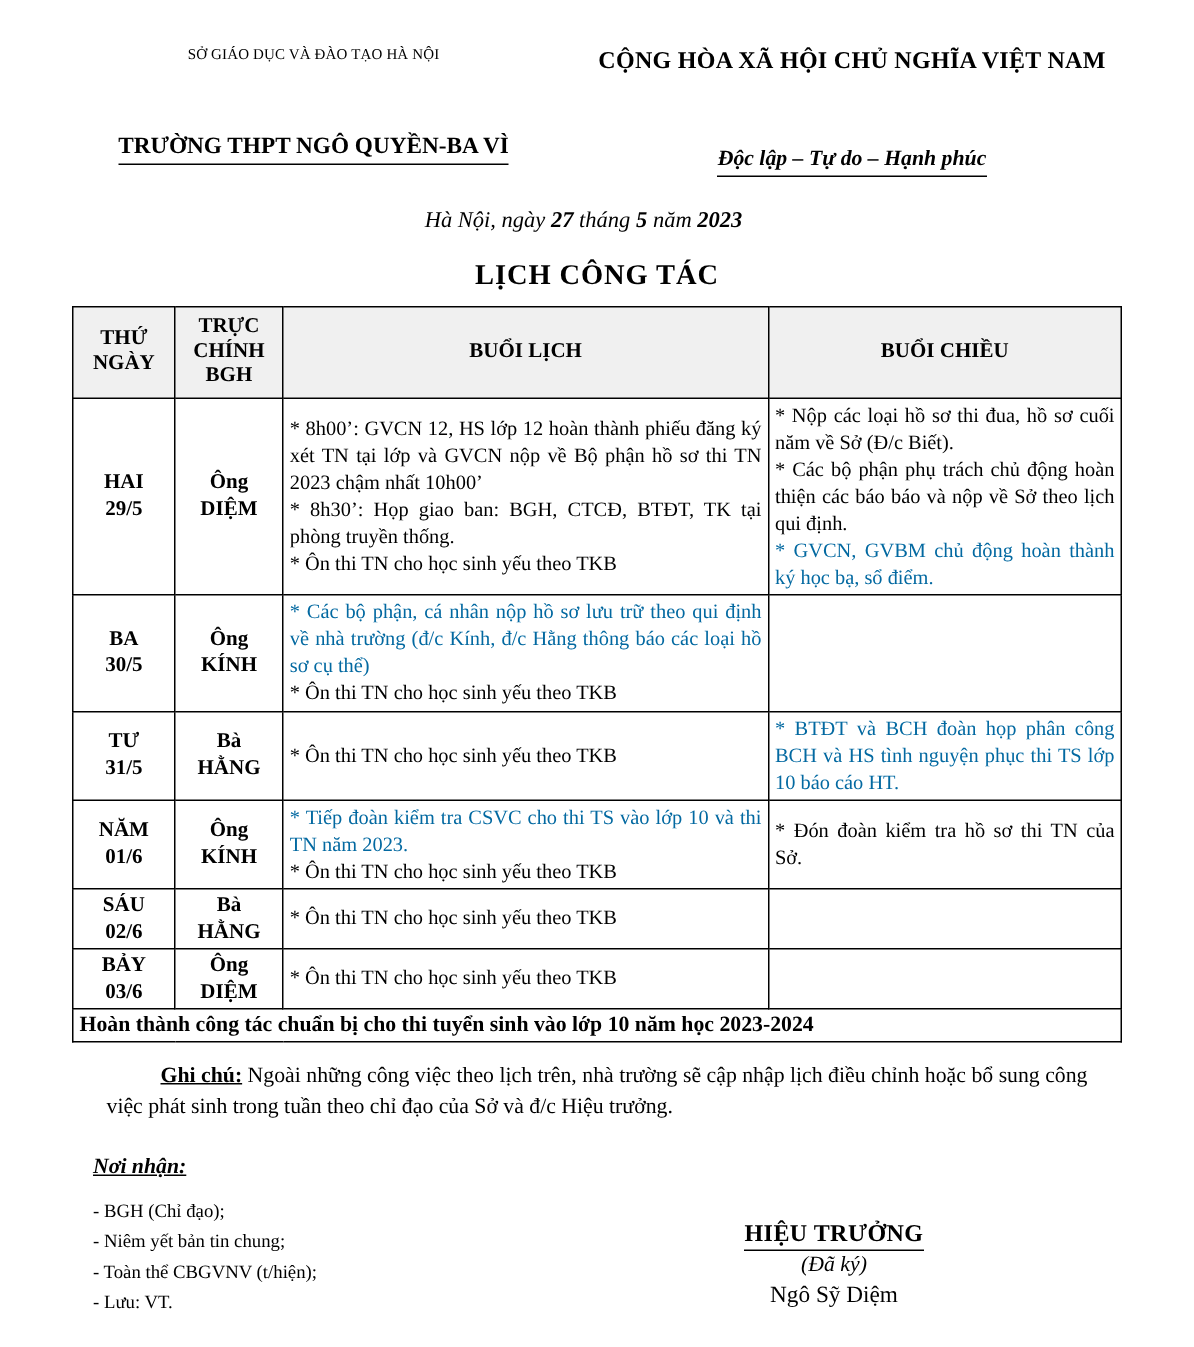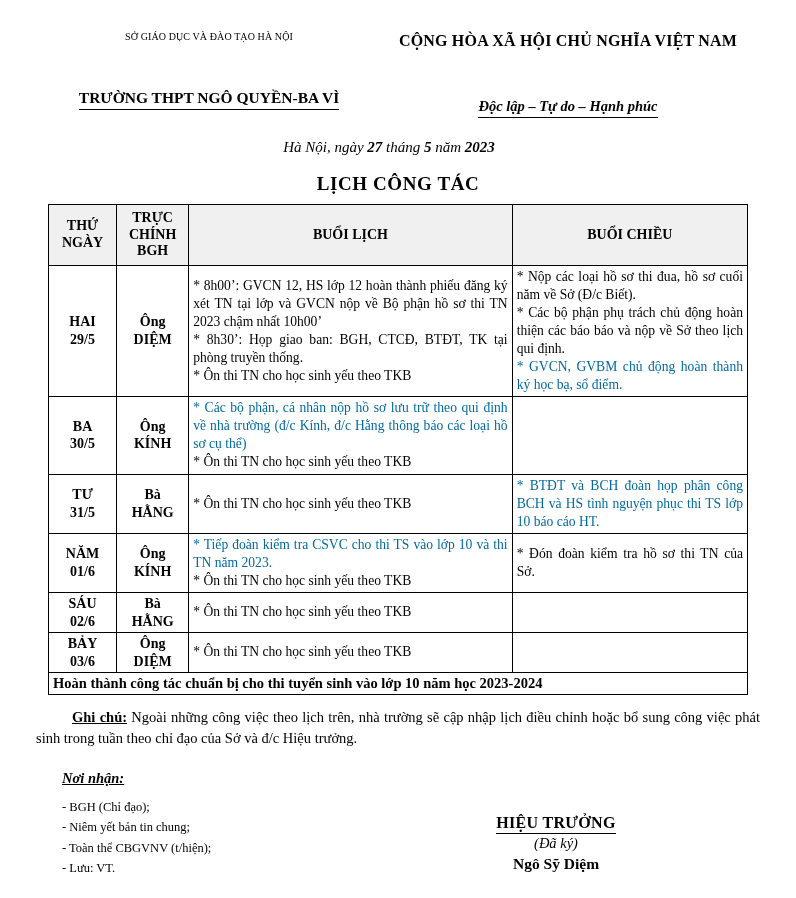--- a/index.html
+++ b/index.html
@@ -143,21 +143,21 @@
   td.cell p.red { color: #0369a1; }
   td.summary {
     text-align: left;
     font-weight: bold;
     font-size: 14.5px;
     padding: 6px 4px;
   }
 
   
   .note {
-    padding: 0 36px;
+    padding: 0 71px;
     margin-top: 12px;
     font-size: 14.5px;
     line-height: 1.45;
     text-align: justify;
     text-indent: 36px;
     box-sizing: border-box;
   }
   .note .lbl {
     font-weight: bold;
     text-decoration: underline;
@@ -194,21 +194,21 @@
     font-weight: bold;
     font-size: 16px;
     letter-spacing: .3px;
   }
   .sig-note {
     font-style: italic;
     font-size: 14.5px;
     margin-top: 1px;
   }
   .sig-name {
-    font-weight: bold;
+    font-weight: normal;
     font-size: 15.5px;
     margin-top: 3px;
   }
 </style>
 </head>
 <body>
 
 <div class="page">
 
   <div class="doc-header">

